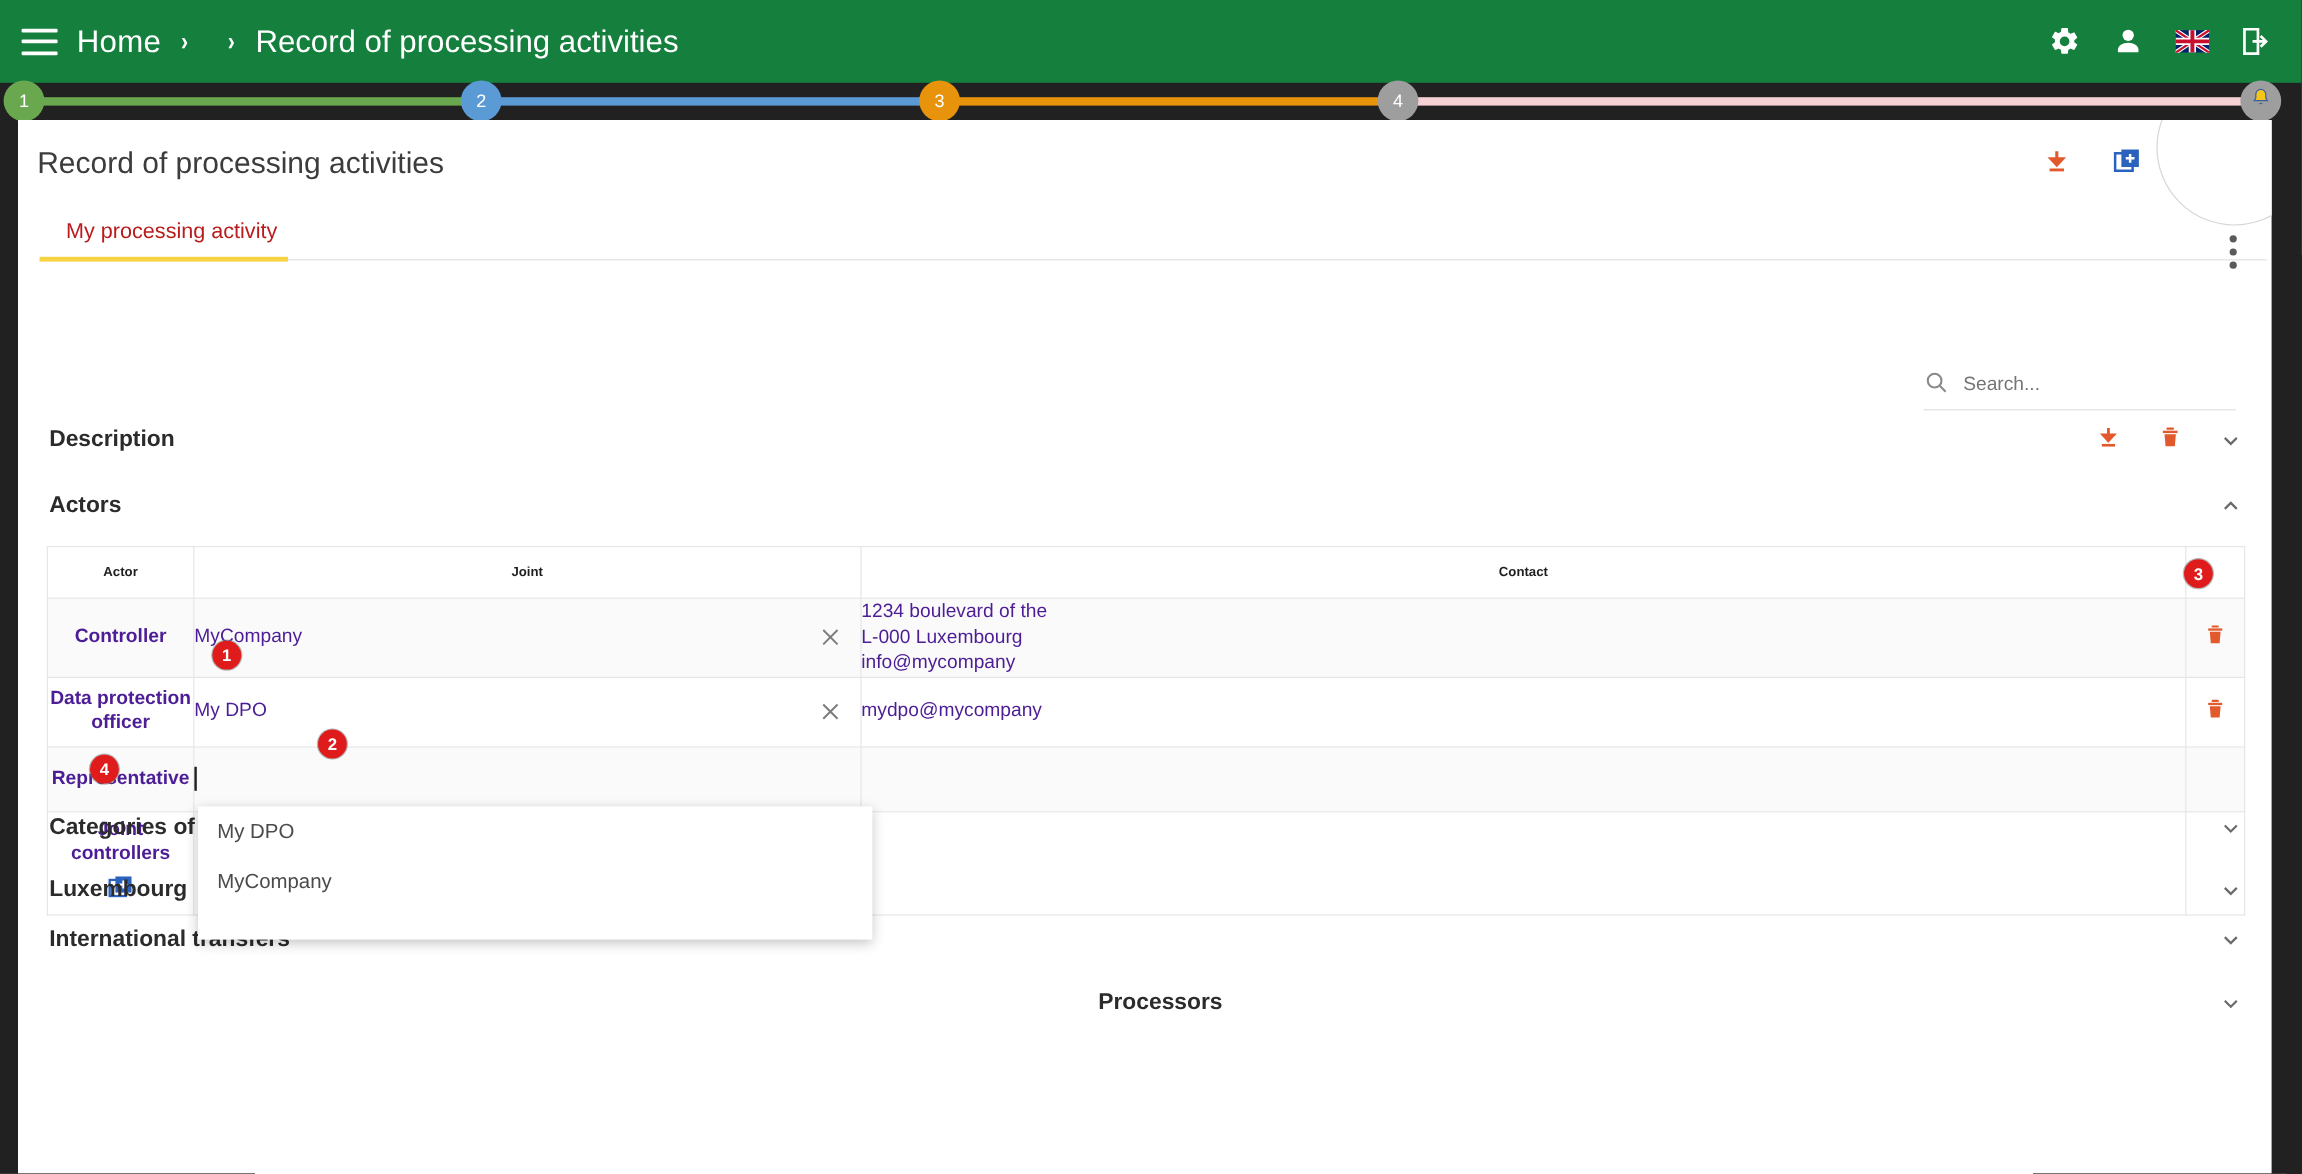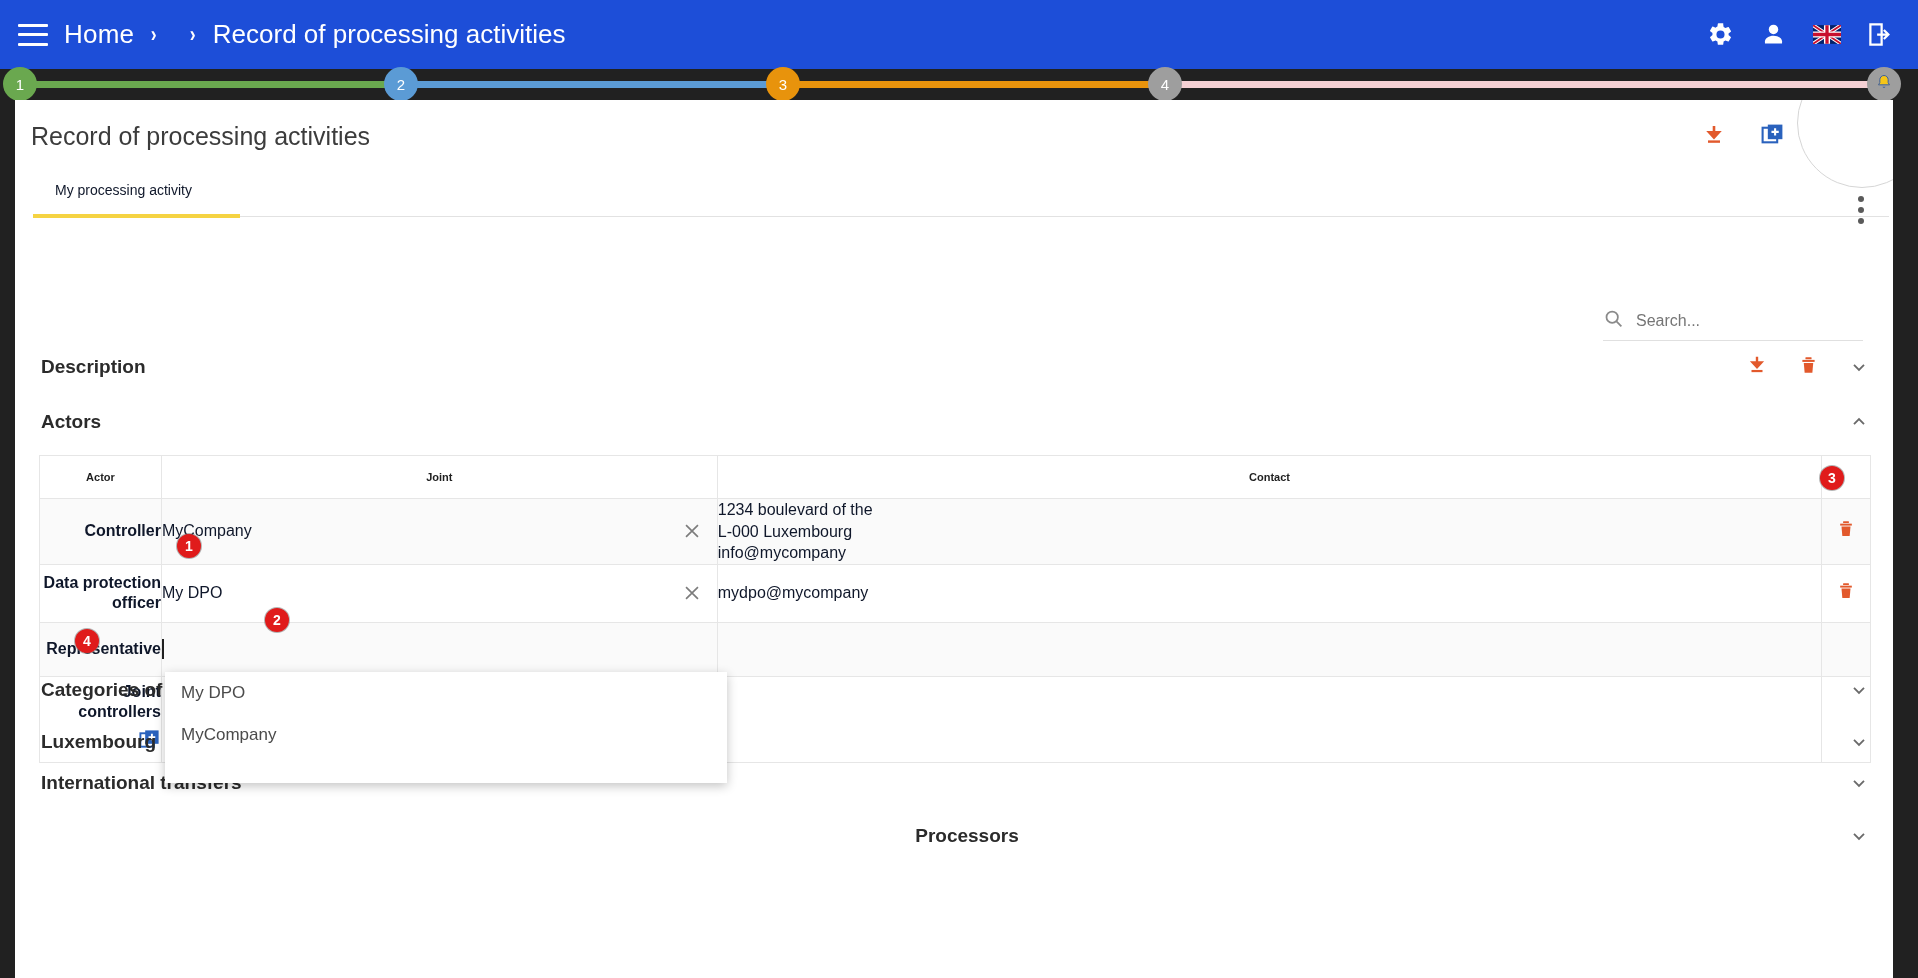--- a/index.html
+++ b/index.html
@@ -7,21 +7,21 @@
     width: 1918px; height: 978px;
     background: #212121;
     font-family: "Liberation Sans", sans-serif;
     overflow: hidden;
   }
   #app { position: relative; width: 1918px; height: 978px; background: #212121; }
 
   
   .appbar {
     position: absolute; left: 0; top: 0; width: 1918px; height: 69px;
-    background: #1d4ed8;
+    background: #15803d;
     display: flex; align-items: center;
   }
   .hamburger {
     width: 30px; height: 22px; margin-left: 18px; margin-right: 16px;
     display: flex; flex-direction: column; justify-content: space-between;
     cursor: pointer;
   }
   .hamburger i { display: block; height: 3px; background: #fff; border-radius: 1px; }
   .crumb {
     color: #ffffff; font-size: 26px; letter-spacing: .2px;
@@ -60,21 +60,21 @@
     border-radius: 50%; background: #fff; border: 1px solid #d6d6d6;
   }
   .kebab {
     position: absolute; right: 22px; top: 96px; width: 20px;
     display: flex; flex-direction: column; align-items: center; gap: 5px; cursor: pointer; z-index: 6;
   }
   .kebab span { width: 6px; height: 6px; border-radius: 50%; background: #5a5a5a; display: block; }
 
   
   .tabs { position: relative; margin-left: 18px; height: 46px; }
-  .tab { display: inline-block; font-size: 14px; color: #0f172a; padding: 10px 22px 12px 22px; cursor: pointer; }
+  .tab { display: inline-block; font-size: 18px; color: #b91c1c; padding: 10px 22px 12px 22px; cursor: pointer; }
   .tab-underline { position: absolute; left: 0; bottom: 0; width: 207px; height: 4px; background: #f5d342; }
   .tab-rule { position: absolute; left: 0; bottom: 1px; width: 1856px; height: 1px; background: #e2e2e2; }
 
   
   .search-box { position: absolute; right: 30px; top: 208px; display: flex; align-items: center; gap: 10px; width: 260px; }
   .search-line { position:absolute; left:0; right:0; bottom:-8px; height:1px; background:#e0e0e0; }
   .search-input {
     border: none; outline: none; font-size: 16px; color: #9a9a9a;
     font-family: "Liberation Sans", sans-serif; background: transparent; width: 210px;
   }
@@ -84,26 +84,26 @@
     position: absolute; left: 0; width: 1878px; height: 34px;
     display: flex; align-items: center; cursor: pointer;
   }
   .section-label { margin-left: 26px; font-size: 19px; font-weight: bold; color: #2b2b2b; }
   .section-right { position: absolute; right: 24px; display: flex; align-items: center; gap: 30px; }
 
   
   .tbl { position: absolute; left: 24px; top: 355px; width: 1832px; border-collapse: collapse; }
   .tbl th, .tbl td { border: 1px solid #e6e6e6; }
   .tbl th { height: 40px; font-size: 11px; color: #1f1f1f; font-weight: bold; }
-  .tbl td { font-size: 16px; color: #0f172a; padding: 0; }
+  .tbl td { font-size: 16px; color: #4c1d95; padding: 0; }
   .col-actor { width: 119px; }
   .col-name  { width: 557px; }
   .col-contact { width: 1110px; }
   .col-act { width: 46px; }
-  .cell-actor { font-weight: bold; color: #2b2b2b; font-size: 15px; padding: 8px 10px; text-align: right; line-height: 1.25; }
+  .cell-actor { font-weight: bold; color: #2b2b2b; font-size: 15px; padding: 8px 10px; text-align: center; line-height: 1.25; }
   .cell-name { position: relative; padding: 8px 44px 8px 14px; color: #5c5c5c; }
   .cell-contact { padding: 10px 14px; color: #4d4d4d; font-size: 15px; line-height: 1.35; }
   .row-alt { background: #fafafa; }
   .xclear {
     position: absolute; right: 14px; top: 50%; transform: translateY(-50%);
     width: 22px; height: 22px; cursor: pointer; color: #7c7c7c;
   }
   .cell-act { text-align: center; position: relative; }
 
   .caret { width: 20px; height: 20px; cursor: pointer; }

